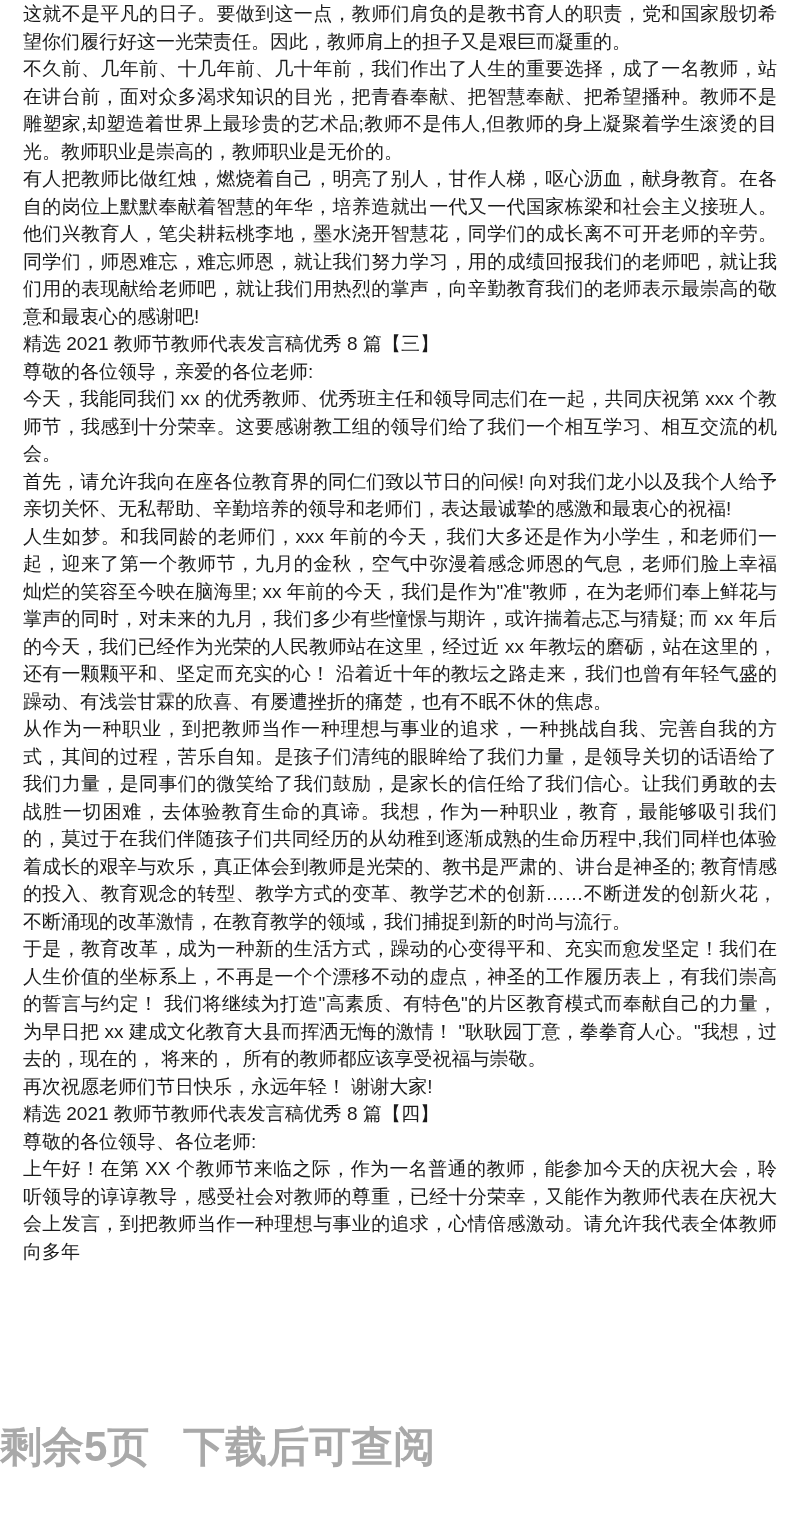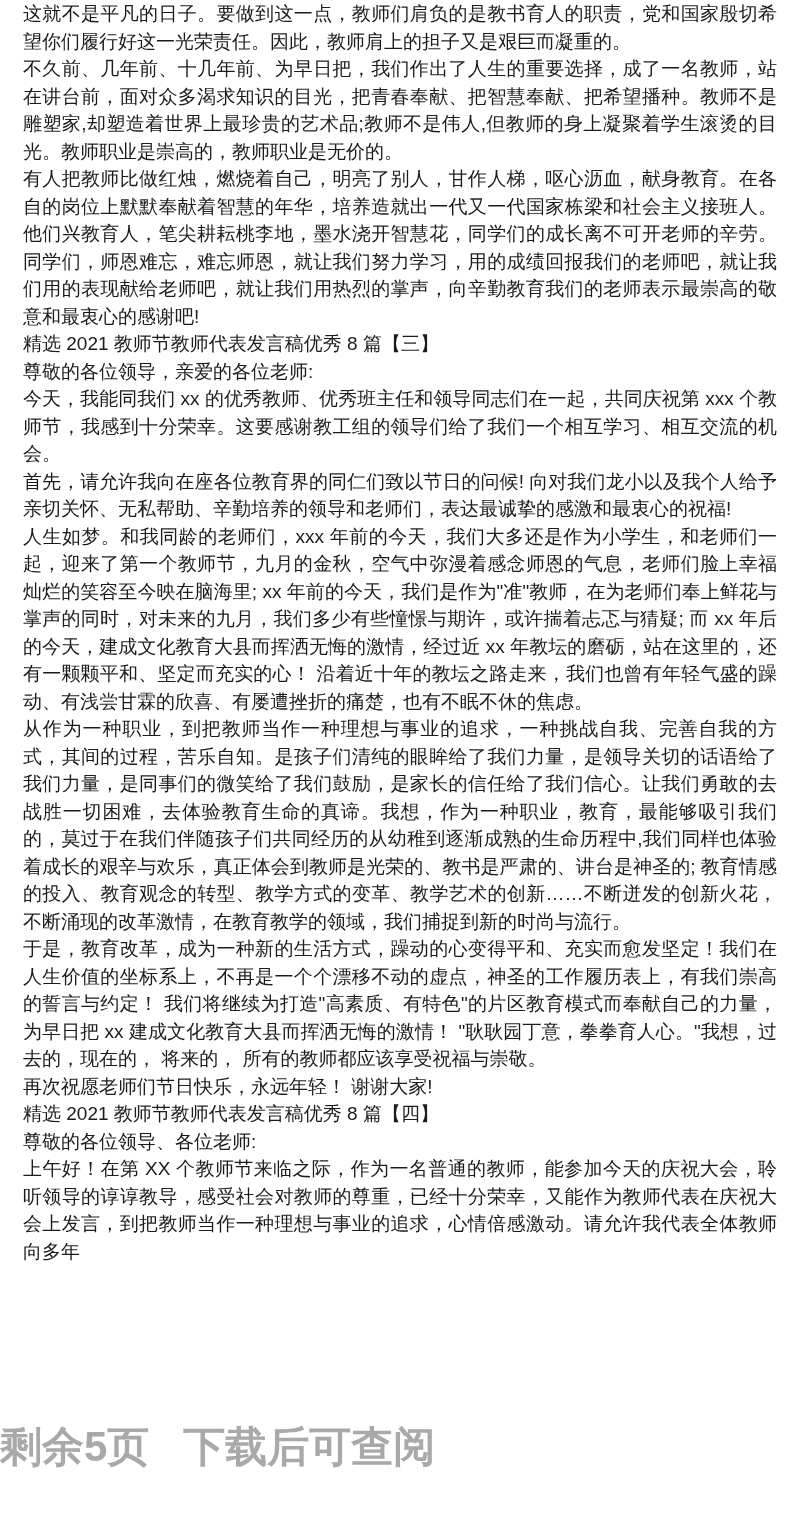--- a/index.html
+++ b/index.html
@@ -49,27 +49,27 @@
     width: 34px;
   }
 </style>
 </head>
 <body>
 
 <div class="page">
 
   <div class="doc">
     <p class="clip-top">这就不是平凡的日子。要做到这一点，教师们肩负的是教书育人的职责，党和国家殷切希望你们履行好这一光荣责任。因此，教师肩上的担子又是艰巨而凝重的。</p>
-    <p class="gap-2">不久前、几年前、十几年前、为早日把，我们作出了人生的重要选择，成了一名教师，站在讲台前，面对众多渴求知识的目光，把青春奉献、把智慧奉献、把希望播种。教师不是雕塑家,却塑造着世界上最珍贵的艺术品;教师不是伟人,但教师的身上凝聚着学生滚烫的目光。教师职业是崇高的，教师职业是无价的。</p>
+    <p class="gap-2">不久前、几年前、十几年前、几十年前，我们作出了人生的重要选择，成了一名教师，站在讲台前，面对众多渴求知识的目光，把青春奉献、把智慧奉献、把希望播种。教师不是雕塑家,却塑造着世界上最珍贵的艺术品;教师不是伟人,但教师的身上凝聚着学生滚烫的目光。教师职业是崇高的，教师职业是无价的。</p>
     <p>有人把教师比做红烛，燃烧着自己，明亮了别人，甘作人梯，呕心沥血，献身教育。在各自的岗位上默默奉献着智慧的年华，培养造就出一代又一代国家栋梁和社会主义接班人。他们兴教育人，笔尖耕耘桃李地，墨水浇开智慧花，同学们的成长离不可开老师的辛劳。同学们，师恩难忘，难忘师恩，就让我们努力学习，用的成绩回报我们的老师吧，就让我们用的表现献给老师吧，就让我们用热烈的掌声，向辛勤教育我们的老师表示最崇高的敬意和最衷心的感谢吧!</p>
     <p class="gap-1">精选 2021 教师节教师代表发言稿优秀 8 篇【三】</p>
     <p>尊敬的各位领导，亲爱的各位老师:</p>
     <p>今天，我能同我们 xx 的优秀教师、优秀班主任和领导同志们在一起，共同庆祝第 xxx 个教师节，我感到十分荣幸。这要感谢教工组的领导们给了我们一个相互学习、相互交流的机会。</p>
     <p>首先，请允许我向在座各位教育界的同仁们致以节日的问候! 向对我们龙小以及我个人给予亲切关怀、无私帮助、辛勤培养的领导和老师们，表达最诚挚的感激和最衷心的祝福!</p>
-    <p>人生如梦。和我同龄的老师们，xxx 年前的今天，我们大多还是作为小学生，和老师们一起，迎来了第一个教师节，九月的金秋，空气中弥漫着感念师恩的气息，老师们脸上幸福灿烂的笑容至今映在脑海里; xx 年前的今天，我们是作为"准"教师，在为老师们奉上鲜花与掌声的同时，对未来的九月，我们多少有些憧憬与期许，或许揣着忐忑与猜疑; 而 xx 年后的今天，建成文化教育大县而挥洒无悔的激情，经过近 xx 年教坛的磨砺，站在这里的，还有一颗颗平和、坚定而充实的心！  沿着近十年的教坛之路走来，我们也曾有年轻气盛的躁动、有浅尝甘霖的欣喜、有屡遭挫折的痛楚，也有不眠不休的焦虑。</p>
+    <p>人生如梦。和我同龄的老师们，xxx 年前的今天，我们大多还是作为小学生，和老师们一起，迎来了第一个教师节，九月的金秋，空气中弥漫着感念师恩的气息，老师们脸上幸福灿烂的笑容至今映在脑海里; xx 年前的今天，我们是作为"准"教师，在为老师们奉上鲜花与掌声的同时，对未来的九月，我们多少有些憧憬与期许，或许揣着忐忑与猜疑; 而 xx 年后的今天，我们已经作为光荣的人民教师站在这里，经过近 xx 年教坛的磨砺，站在这里的，还有一颗颗平和、坚定而充实的心！  沿着近十年的教坛之路走来，我们也曾有年轻气盛的躁动、有浅尝甘霖的欣喜、有屡遭挫折的痛楚，也有不眠不休的焦虑。</p>
     <p>从作为一种职业，到把教师当作一种理想与事业的追求，一种挑战自我、完善自我的方式，其间的过程，苦乐自知。是孩子们清纯的眼眸给了我们力量，是领导关切的话语给了我们力量，是同事们的微笑给了我们鼓励，是家长的信任给了我们信心。让我们勇敢的去战胜一切困难，去体验教育生命的真谛。我想，作为一种职业，教育，最能够吸引我们的，莫过于在我们伴随孩子们共同经历的从幼稚到逐渐成熟的生命历程中,我们同样也体验着成长的艰辛与欢乐，真正体会到教师是光荣的、教书是严肃的、讲台是神圣的; 教育情感的投入、教育观念的转型、教学方式的变革、教学艺术的创新……不断迸发的创新火花，不断涌现的改革激情，在教育教学的领域，我们捕捉到新的时尚与流行。</p>
     <p>于是，教育改革，成为一种新的生活方式，躁动的心变得平和、充实而愈发坚定！我们在人生价值的坐标系上，不再是一个个漂移不动的虚点，神圣的工作履历表上，有我们崇高的誓言与约定！  我们将继续为打造"高素质、有特色"的片区教育模式而奉献自己的力量，为早日把 xx 建成文化教育大县而挥洒无悔的激情！  "耿耿园丁意，拳拳育人心。"我想，过去的，现在的，  将来的，  所有的教师都应该享受祝福与崇敬。</p>
     <p>再次祝愿老师们节日快乐，永远年轻！  谢谢大家!</p>
     <p class="gap-1">精选 2021 教师节教师代表发言稿优秀 8 篇【四】</p>
     <p>尊敬的各位领导、各位老师:</p>
     <p>上午好！在第 XX 个教师节来临之际，作为一名普通的教师，能参加今天的庆祝大会，聆听领导的谆谆教导，感受社会对教师的尊重，已经十分荣幸，又能作为教师代表在庆祝大会上发言，到把教师当作一种理想与事业的追求，心情倍感激动。请允许我代表全体教师向多年</p>
   </div>
 
   <div class="footer-notice">
     <span>剩余5页</span><span class="spacer"></span><span>下载后可查阅</span>

